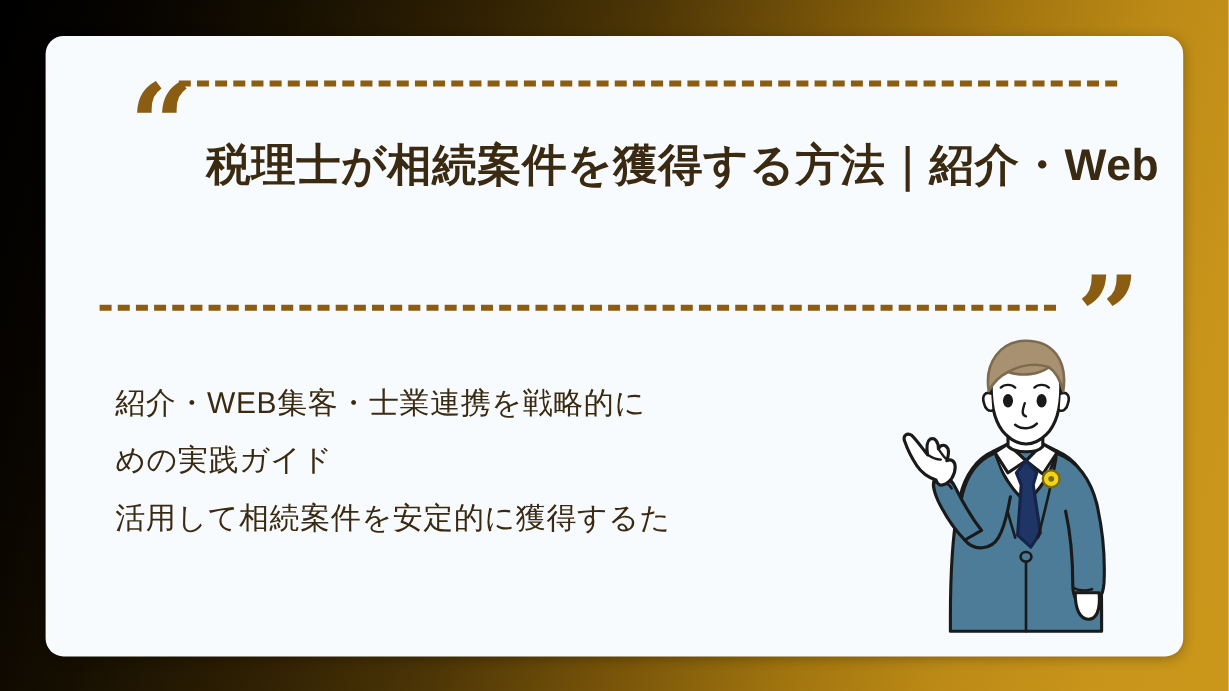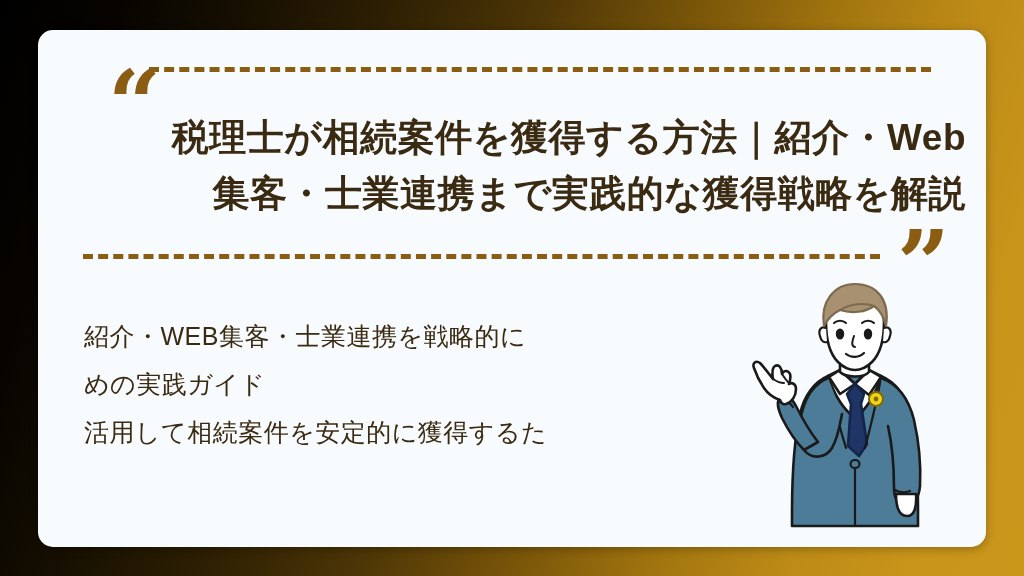--- a/index.html
+++ b/index.html
@@ -100,21 +100,21 @@
     line-height: 56px;
     letter-spacing: 0.5px;
     padding: 0 20px;
     box-sizing: border-box;
   }
   #headline .hl-line { display: block; white-space: nowrap; }
 
   
   #lead {
     position: absolute;
-    left: 46px;
+    left: 58px;
     top: 282px;
     width: 600px;
     color: #3b2a12;
     font-size: 25px;
     font-weight: 500;
     line-height: 48px;
     letter-spacing: 0.5px;
   }
   #lead .lead-line { display: block; white-space: nowrap; }
 
@@ -134,21 +134,20 @@
 <div id="stage">
 
   <div id="card">
 
     <div class="quote-open">“</div>
 
     <div class="rule rule-top"></div>
 
     <div id="headline">
       <span class="hl-line">税理士が相続案件を獲得する方法｜紹介・Web</span>
-      <span class="hl-line">集客・士業連携まで実践的な獲得戦略を解説</span>
     </div>
 
     <div class="rule rule-bottom"></div>
 
     <div class="quote-close">”</div>
 
     <div id="lead">
       <span class="lead-line">紹介・WEB集客・士業連携を戦略的に</span>
       <span class="lead-line">めの実践ガイド</span>
       <span class="lead-line">活用して相続案件を安定的に獲得するた</span>

